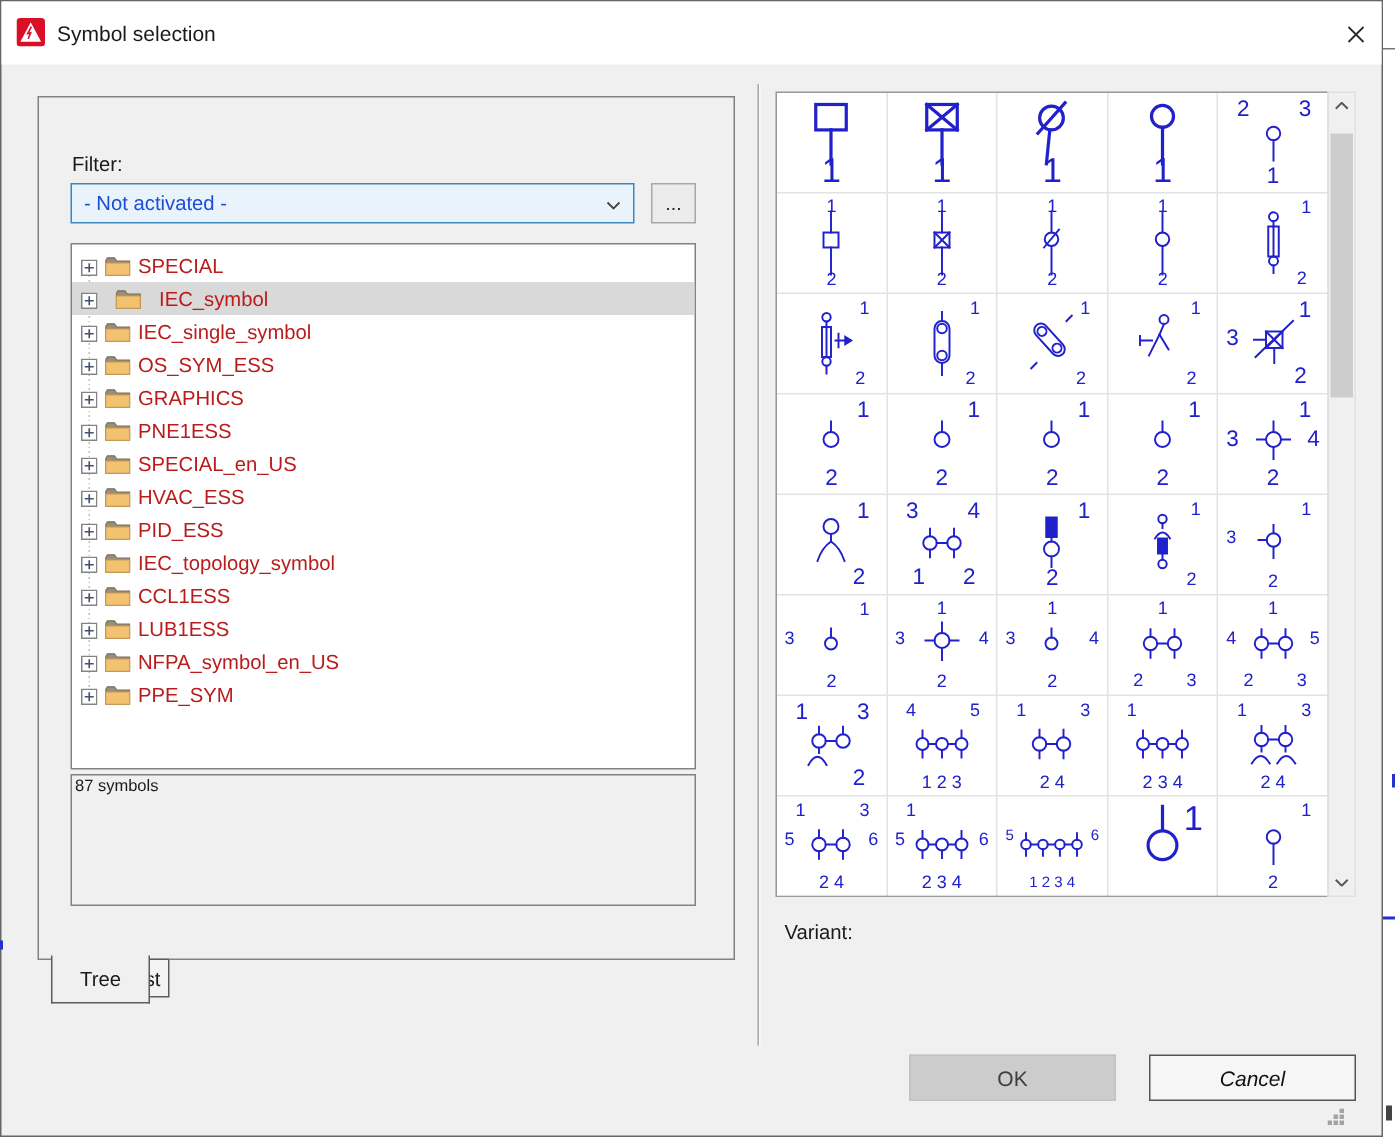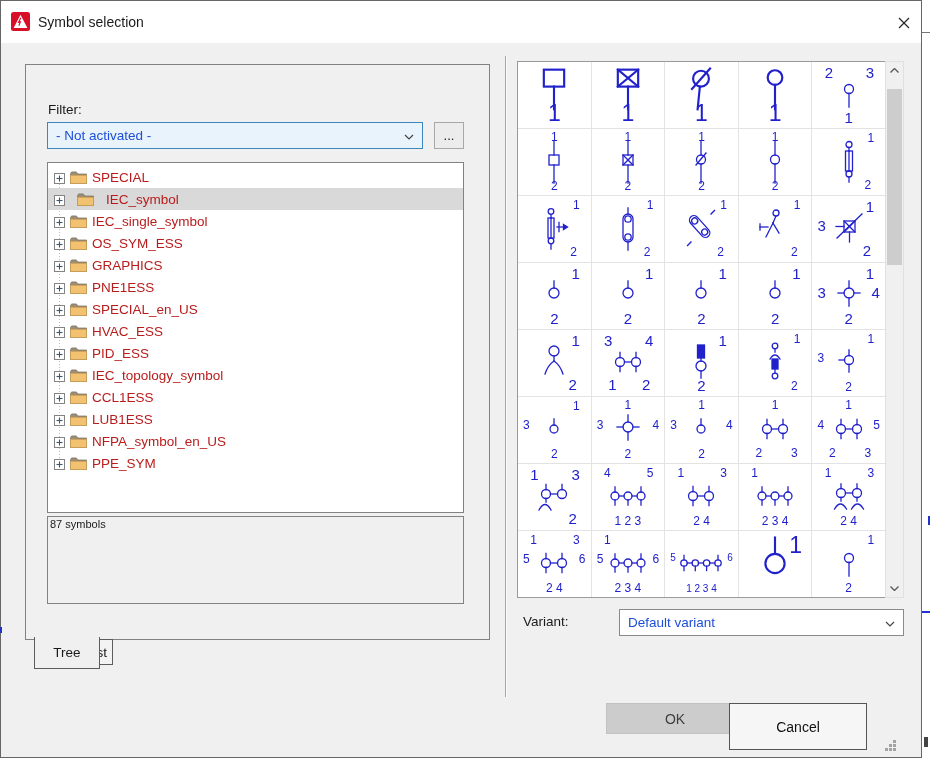--- a/index.html
+++ b/index.html
@@ -92,22 +92,22 @@
   .scroll-thumb{position:absolute;left:1px;top:27px;width:15px;height:176px;
     background:#cdcdcd;cursor:pointer;}
   
   .variant-label{position:absolute;left:522px;top:613px;font-size:13.5px;color:#1a1a1a;}
   #variant-combo{left:618px;top:608px;width:285px;height:27px;
     background:#fff;border:1px solid #8a8a8a;}
   .btn{position:absolute;display:flex;align-items:center;justify-content:center;
     font-size:14px;box-sizing:border-box;cursor:pointer;}
   #ok-btn{left:605px;top:702px;width:138px;height:31px;background:#cccccc;
     color:#404040;border:1px solid #c2c2c2;cursor:default;}
-  #cancel-btn{left:728px;top:702px;width:138px;height:47px;background:#f6f6f6;
-    color:#111;border:1px solid #555;}
+  #cancel-btn{left:765px;top:702px;width:138px;height:31px;background:#f6f6f6;
+    color:#111;border:1px solid #555;font-style:italic;}
   .resize-grip{position:absolute;left:884px;top:737px;width:12px;height:12px;}
   
   .bg-strip{position:absolute;left:923px;top:0;width:7px;height:760px;background:#fff;}
   .bg-line-top{position:absolute;left:922px;top:32px;width:8px;height:1px;background:#777;}
   .bg-line-blue{position:absolute;left:922px;top:611px;width:8px;height:2px;background:#2233cc;}
   .bg-tick-blue{position:absolute;left:928px;top:516px;width:2px;height:9px;background:#2233cc;}
   .bg-tick-dark{position:absolute;left:924px;top:737px;width:4px;height:10px;background:#444;}
   .bg-left-tick{position:absolute;left:0;top:627px;width:2px;height:6px;background:#2233cc;}
 </style>
 </head>
@@ -813,28 +813,20 @@
     </span>
     <div class="scroll-thumb"></div>
     <span class="scroll-btn down">
       <svg width="9" height="5" viewBox="0 0 9 5">
           <polyline points="0.5,0.5 4.5,4.5 8.5,0.5" fill="none" stroke="#575757" stroke-width="1.3"></polyline>
         </svg>
     </span>
   </div>
 
   <span class="variant-label">Variant:</span>
-  <div class="combo" id="variant-combo">
-    <span>Default variant</span>
-    <span class="chev">
-      <svg width="10" height="6" viewBox="0 0 10 6">
-          <polyline points="1,1 5,5 9,1" fill="none" stroke="#444" stroke-width="1.2"></polyline>
-        </svg>
-    </span>
-  </div>
 
   <div class="btn" id="ok-btn" aria-disabled="true">
     <span>OK</span>
   </div>
   <div class="btn" id="cancel-btn">
     <span>Cancel</span>
   </div>
 
   <span class="resize-grip">
     <svg width="12" height="12" viewBox="0 0 12 12">

